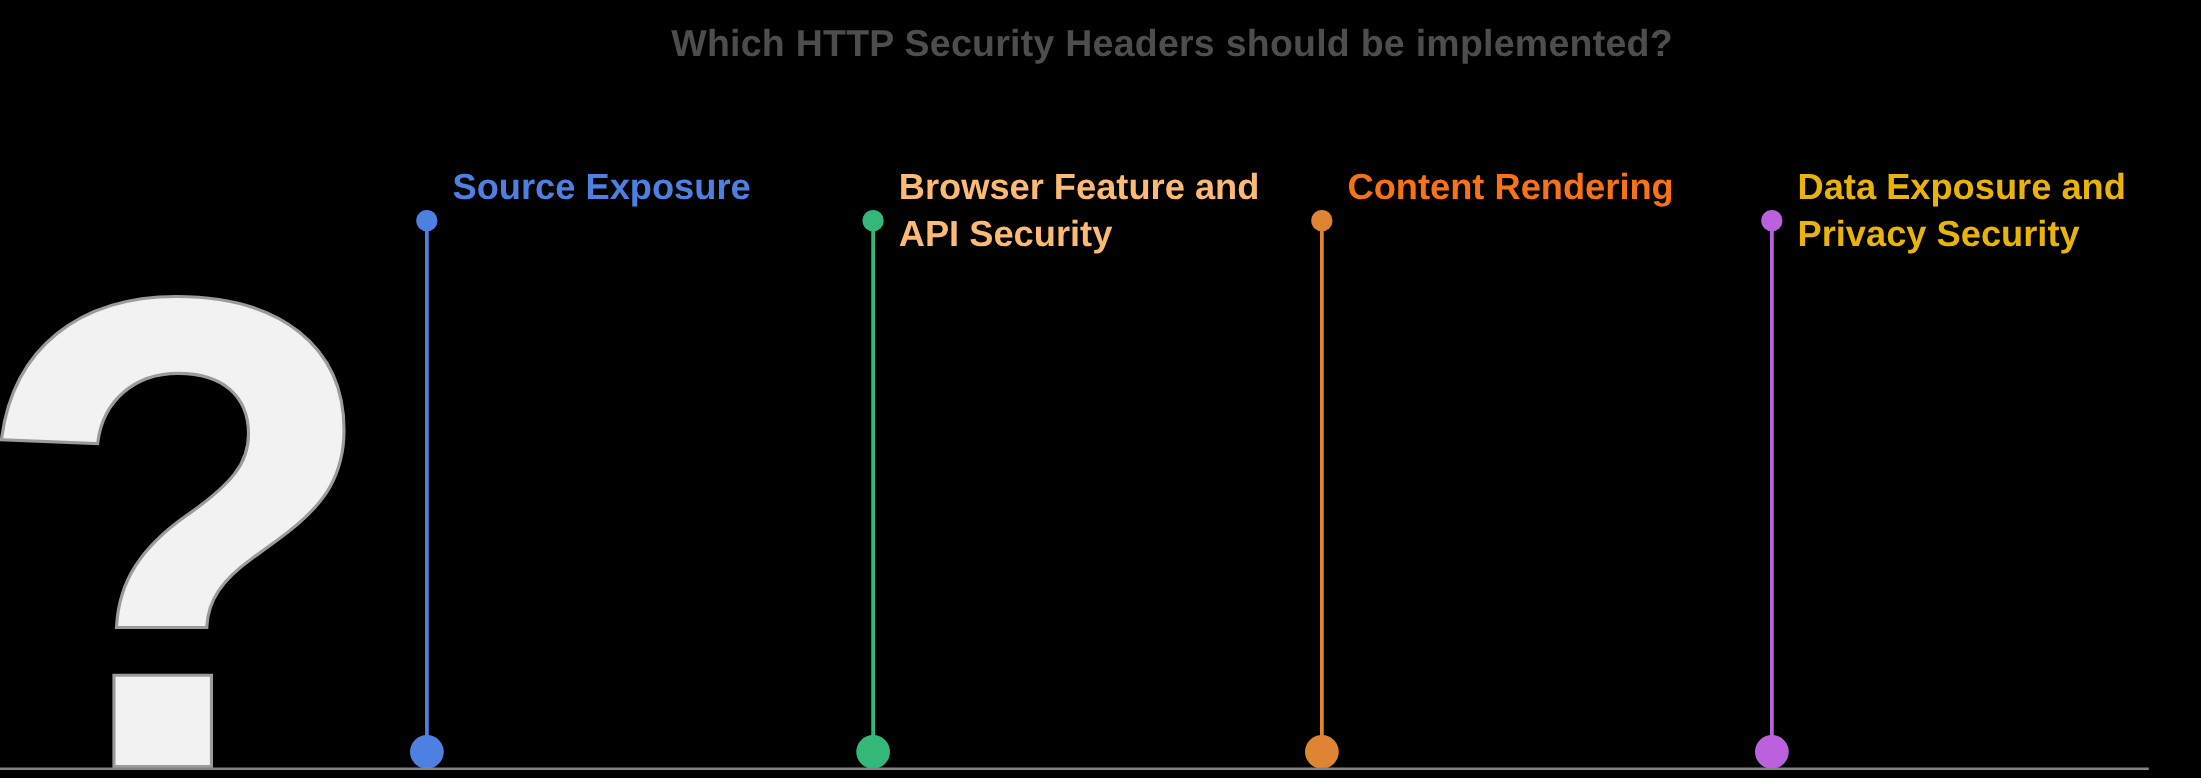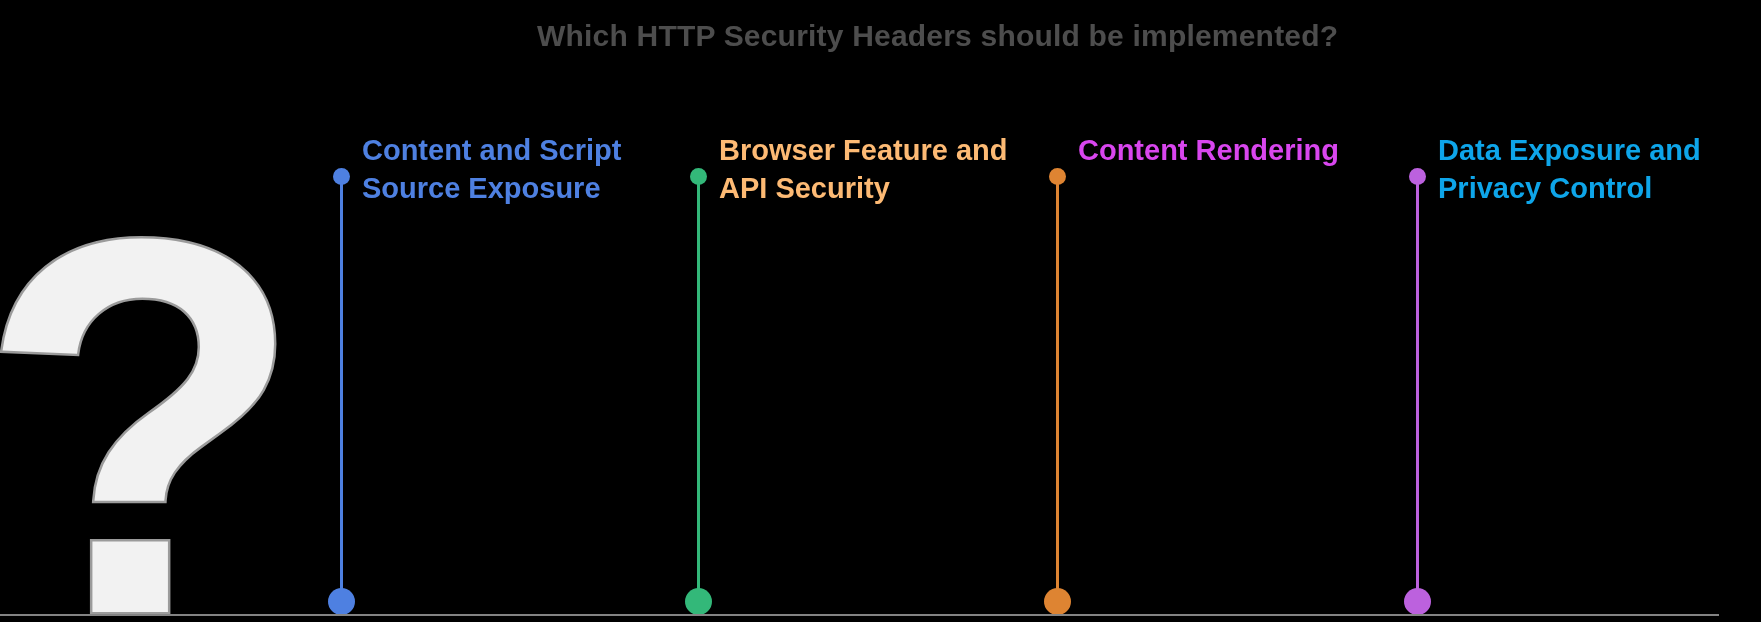--- a/index.html
+++ b/index.html
@@ -88,49 +88,48 @@
 
   <svg class="qmark-svg" xmlns="http://www.w3.org/2000/svg">
     <text x="-22" y="612" font-size="535" stroke-width="5" style="fill: rgb(242, 242, 242); stroke: rgb(155, 155, 155);">?</text>
   </svg>
 
   <div class="col col-1">
     <div class="vline" style="background: rgb(78, 128, 225);"></div>
     <div class="dot-top" style="background: rgb(78, 128, 225);"></div>
     <div class="dot-bottom" style="background: rgb(78, 128, 225);"></div>
     <div class="col-label" style="color: rgb(78, 128, 225);">
-      <div>Content and Script</div>
       <div>Source Exposure</div>
     </div>
   </div>
 
   <div class="col col-2">
     <div class="vline" style="background: rgb(51, 184, 121);"></div>
     <div class="dot-top" style="background: rgb(51, 184, 121);"></div>
     <div class="dot-bottom" style="background: rgb(51, 184, 121);"></div>
     <div class="col-label" style="color: #fdba74;">
       <div>Browser Feature and</div>
       <div>API Security</div>
     </div>
   </div>
 
   <div class="col col-3">
     <div class="vline" style="background: rgb(222, 132, 50);"></div>
     <div class="dot-top" style="background: rgb(222, 132, 50);"></div>
     <div class="dot-bottom" style="background: rgb(222, 132, 50);"></div>
-    <div class="col-label" style="color: #d946ef;">
+    <div class="col-label" style="color: #f97316;">
       <div>Content Rendering</div>
     </div>
   </div>
 
   <div class="col col-4">
     <div class="vline" style="background: rgb(188, 97, 222);"></div>
     <div class="dot-top" style="background: rgb(188, 97, 222);"></div>
     <div class="dot-bottom" style="background: rgb(188, 97, 222);"></div>
-    <div class="col-label" style="color: #0ea5e9;">
+    <div class="col-label" style="color: #eab308;">
       <div>Data Exposure and</div>
-      <div>Privacy Control</div>
+      <div>Privacy Security</div>
     </div>
   </div>
 
   <div class="baseline" style="background: rgb(131, 131, 131);"></div>
 
 </div>
 
 </body></html>

